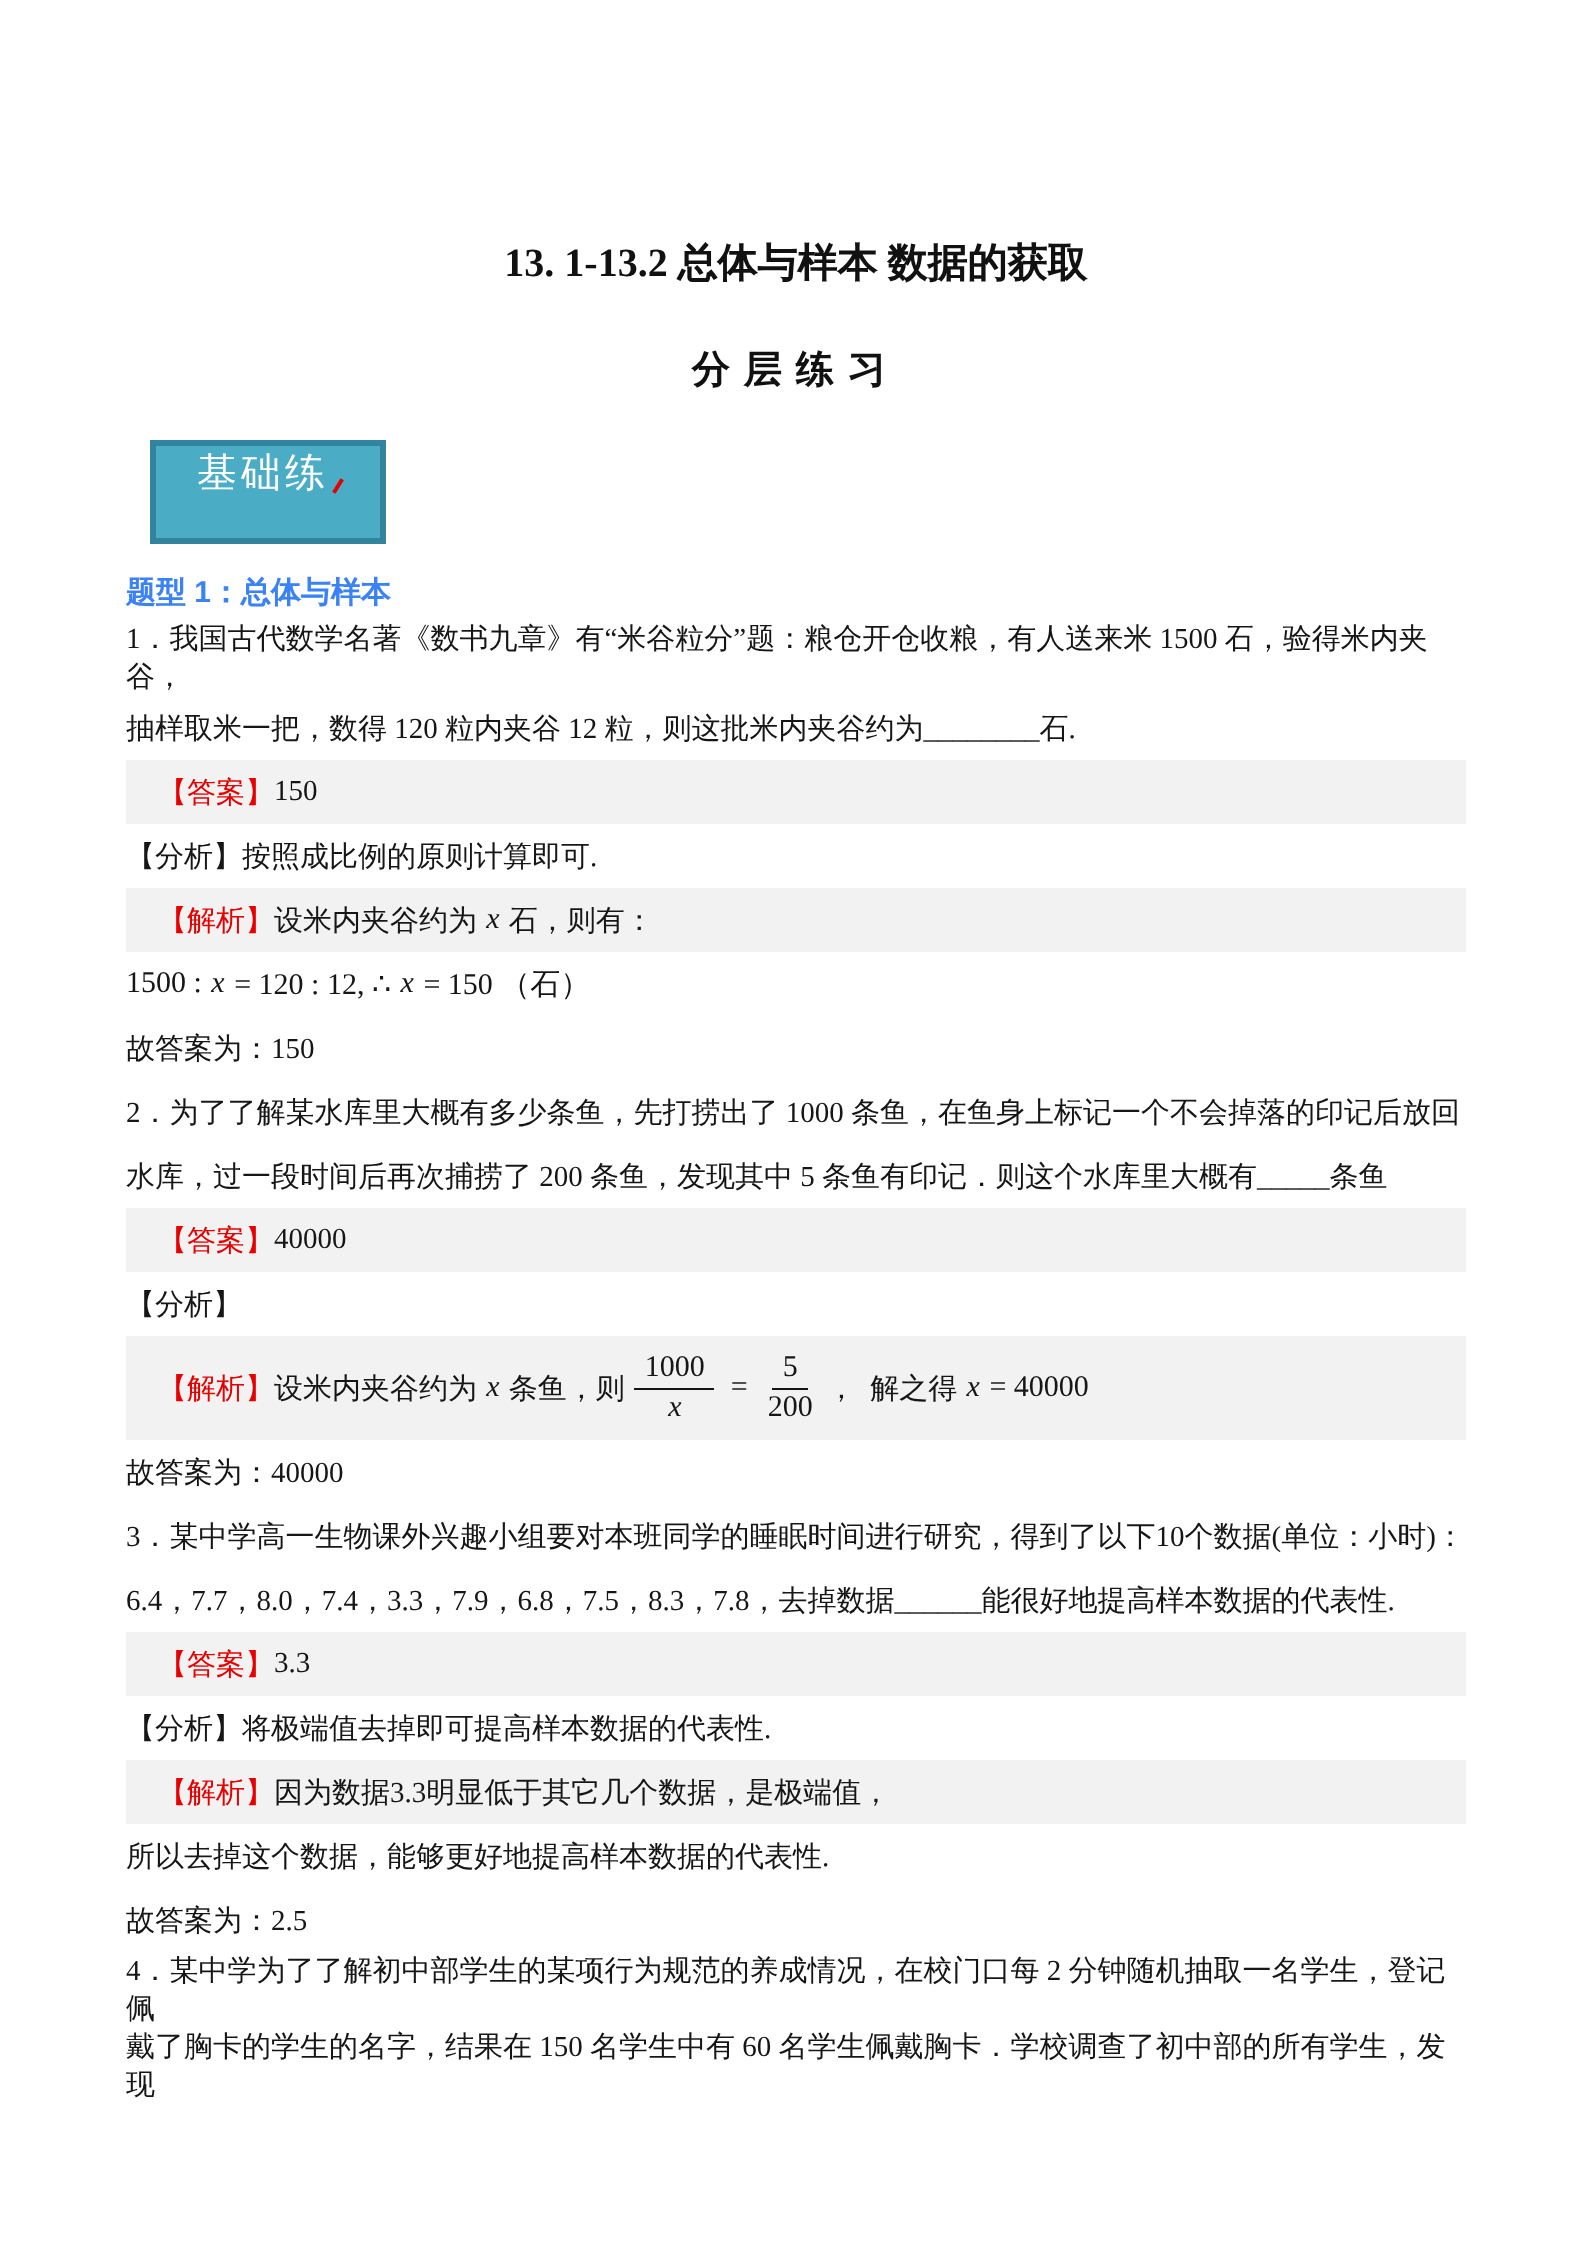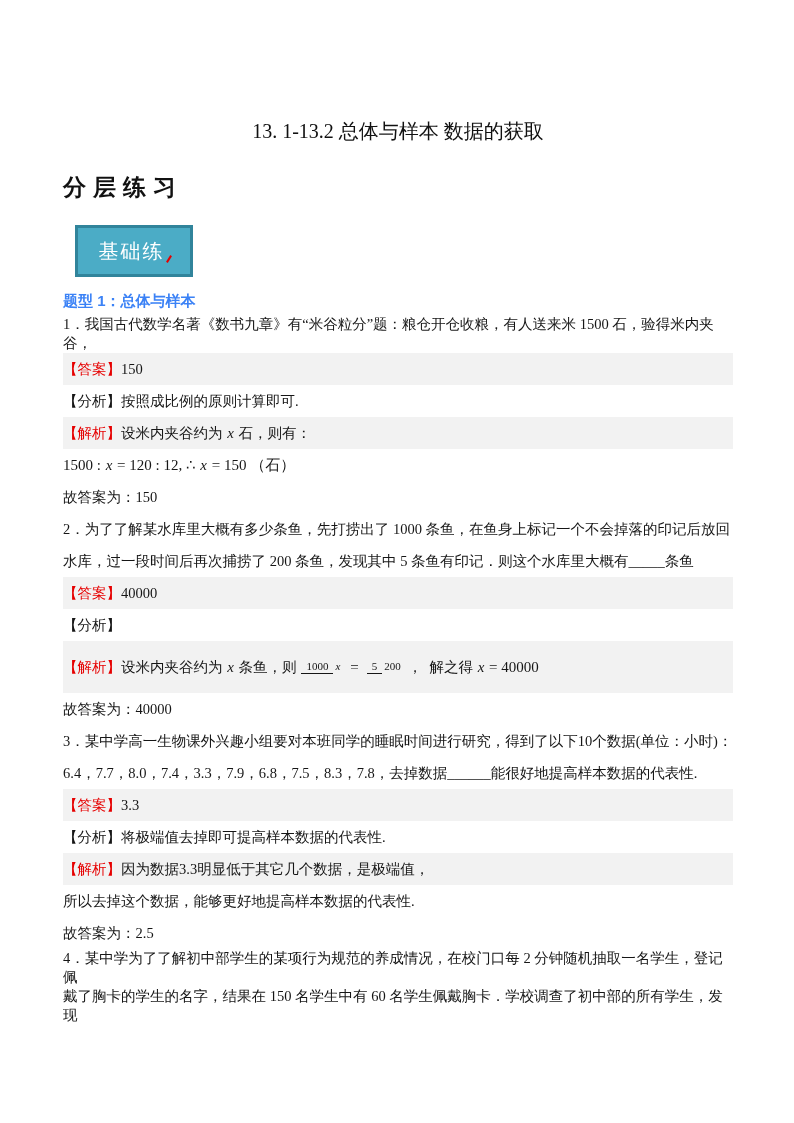--- a/index.html
+++ b/index.html
@@ -9,35 +9,35 @@
     background:#ffffff;
     box-sizing:border-box;
     padding:118px 61px 0 63px;
     font-family:"Liberation Serif","DejaVu Serif",serif;
     color:#161616;
     font-size:14.5px;
     overflow:hidden;
   }
   .doc-title{
     margin:0;text-align:center;
-    font-size:20px;font-weight:400;
+    font-size:20px;font-weight:700;
     font-family:"Liberation Serif","DejaVu Serif",serif;
     color:#111;
   }
   .doc-subtitle{
-    margin:27px 0 0 0;
-    font-size:23px;font-weight:700;
+    margin:27px 0 0 0;text-align:center;
+    font-size:19px;font-weight:700;
     letter-spacing:7px;color:#111;
   }
   .badge{
     margin:22px 0 0 12px;
     width:112px;height:46px;
     background:var(--badge_fill,#4bacc6);
     border:3px solid var(--badge_border,#31849b);
-    display:flex;align-items:center;justify-content:center;
+    display:flex;align-items:flex-start;justify-content:center;
     color:#ffffff;font-size:20px;letter-spacing:2px;
     box-sizing:content-box;
   }
   .red-mark{
     display:inline-block;width:2px;height:8px;
     background:var(--accent_red,#e60000);
     transform:rotate(32deg);
     margin:16px 0 0 3px;
   }
   .section-heading{
@@ -46,26 +46,26 @@
     font-weight:700;font-size:15px;color:#3b82f6;
   }
   .row{
     display:flex;align-items:center;
     min-height:32px;margin:0;
     white-space:pre-wrap;
   }
   .row span{white-space:pre-wrap;}
   .band{background:var(--band_grey,#f2f2f2);}
   .tall{min-height:52px;}
-  .red{color:var(--accent_red,#e60000);}
+  .red{color:var(--accent_red,#e60000);margin-left:16px;}
   .mi{font-style:italic;padding:0 1px;}
   .math{font-family:"Liberation Serif","DejaVu Serif",serif;font-size:15px;}
   .frac{
-    display:inline-flex;flex-direction:row;align-items:center;
-    margin:0 5px;line-height:1.25;font-size:11px;
+    display:inline-flex;flex-direction:column;align-items:center;
+    margin:0 5px;line-height:1.25;font-size:15px;
   }
   .frac .num{border-bottom:1px solid #161616;padding:0 5px;display:block;}
   .frac .den{display:block;padding:0 2px;}
   .eqsign{margin:0 3px;}
 </style>
 </head>
 <body>
 
 <div class="page">
 
@@ -73,20 +73,21 @@
   <h2 class="doc-subtitle">分层练习</h2>
 
   <div class="badge">
     <span>基础练</span>
     <span class="red-mark"></span>
   </div>
 
   <div class="section-heading">题型 1：总体与样本</div>
 
   <p class="row">1．我国古代数学名著《数书九章》有“米谷粒分”题：粮仓开仓收粮，有人送来米 1500 石，验得米内夹谷，</p>
+  <p class="row">抽样取米一把，数得 120 粒内夹谷 12 粒，则这批米内夹谷约为________石.</p>
   <p class="row band">
     <span class="red">【答案】</span><span>150</span>
   </p>
   <p class="row">
     <span>【分析】</span><span>按照成比例的原则计算即可.</span>
   </p>
   <p class="row band">
     <span class="red">【解析】</span><span>设米内夹谷约为 </span><span class="mi math">x</span><span> 石，则有：</span>
   </p>
   <p class="row math">

